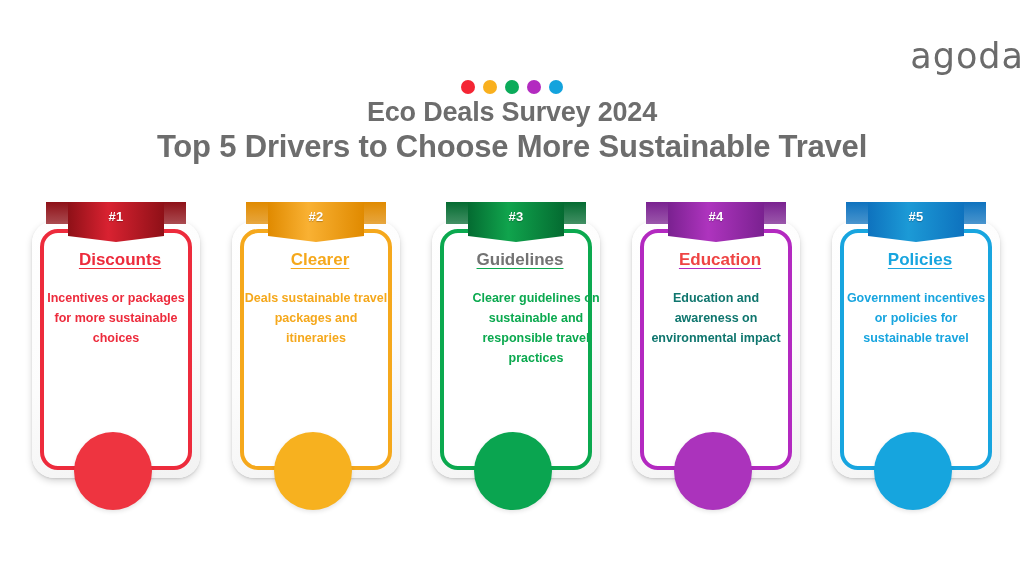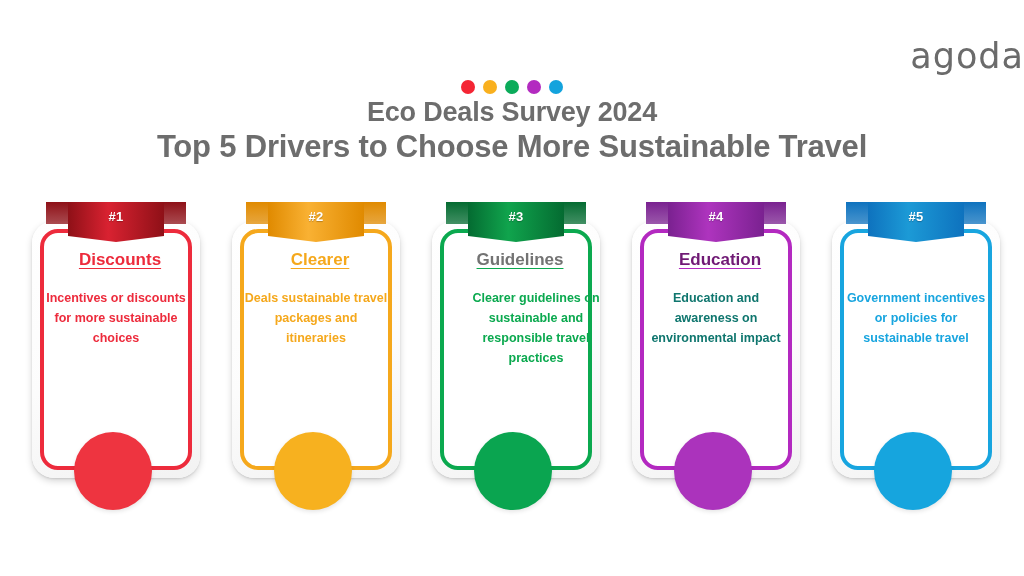--- a/index.html
+++ b/index.html
@@ -205,21 +205,21 @@
               <stop offset="100%" stop-color="#8E1017" stop-opacity="0.75"></stop>
             </linearGradient>
           </defs>
           <polygon points="0,2 22,2 30,24 0,24" fill="url(#g0w)"></polygon>
           <polygon points="140,2 118,2 110,24 140,24" fill="url(#g0w)"></polygon>
           <polygon points="22,2 118,2 118,36 70,42 22,36" fill="url(#g0)"></polygon>
         </svg>
         <div class="ribbon-label">#1</div>
       </div>
       <div class="card-head" style="color: rgb(237, 43, 60); text-decoration-color: rgb(237, 43, 60);">Discounts</div>
-      <div class="card-body" style="color: rgb(237, 43, 60);">Incentives or discounts for more sustainable choices</div>
+      <div class="card-body" style="color: rgb(237, 43, 60);">Incentives or packages for more sustainable choices</div>
       <div class="card-circle" style="background: rgb(238, 52, 64);"></div>
     </div>
     <div class="card c1">
       <div class="card-plate"></div>
       <div class="card-inner" style="border-color: rgb(245, 168, 28);"></div>
       <div class="ribbon">
         <svg width="140" height="44" viewBox="0 0 140 44">
           <defs>
             <linearGradient id="g1" x1="0" y1="0" x2="1" y2="0">
               <stop offset="0%" stop-color="#E08A00"></stop>
@@ -282,21 +282,21 @@
               <stop offset="0%" stop-color="#7A2190"></stop>
               <stop offset="100%" stop-color="#7A2190" stop-opacity="0.75"></stop>
             </linearGradient>
           </defs>
           <polygon points="0,2 22,2 30,24 0,24" fill="url(#g3w)"></polygon>
           <polygon points="140,2 118,2 110,24 140,24" fill="url(#g3w)"></polygon>
           <polygon points="22,2 118,2 118,36 70,42 22,36" fill="url(#g3)"></polygon>
         </svg>
         <div class="ribbon-label">#4</div>
       </div>
-      <div class="card-head" style="color: #701a75; text-decoration-color: rgb(179, 41, 192);">Education</div>
+      <div class="card-head" style="color: #ef4444; text-decoration-color: rgb(179, 41, 192);">Education</div>
       <div class="card-body" style="color: #0f766e;">Education and awareness on environmental impact</div>
       <div class="card-circle" style="background: rgb(171, 51, 188);"></div>
     </div>
     <div class="card c4">
       <div class="card-plate"></div>
       <div class="card-inner" style="border-color: rgb(24, 165, 223);"></div>
       <div class="ribbon">
         <svg width="140" height="44" viewBox="0 0 140 44">
           <defs>
             <linearGradient id="g4" x1="0" y1="0" x2="1" y2="0">
@@ -308,16 +308,17 @@
               <stop offset="0%" stop-color="#0E72BE"></stop>
               <stop offset="100%" stop-color="#0E72BE" stop-opacity="0.75"></stop>
             </linearGradient>
           </defs>
           <polygon points="0,2 22,2 30,24 0,24" fill="url(#g4w)"></polygon>
           <polygon points="140,2 118,2 110,24 140,24" fill="url(#g4w)"></polygon>
           <polygon points="22,2 118,2 118,36 70,42 22,36" fill="url(#g4)"></polygon>
         </svg>
         <div class="ribbon-label">#5</div>
       </div>
+      <div class="card-head" style="color: rgb(24, 165, 223); text-decoration-color: rgb(24, 165, 223);">Policies</div>
       <div class="card-body" style="color: rgb(24, 165, 223);">Government incentives or policies for sustainable travel</div>
       <div class="card-circle" style="background: rgb(22, 165, 222);"></div>
     </div>
   </div>
 
 </body></html>

